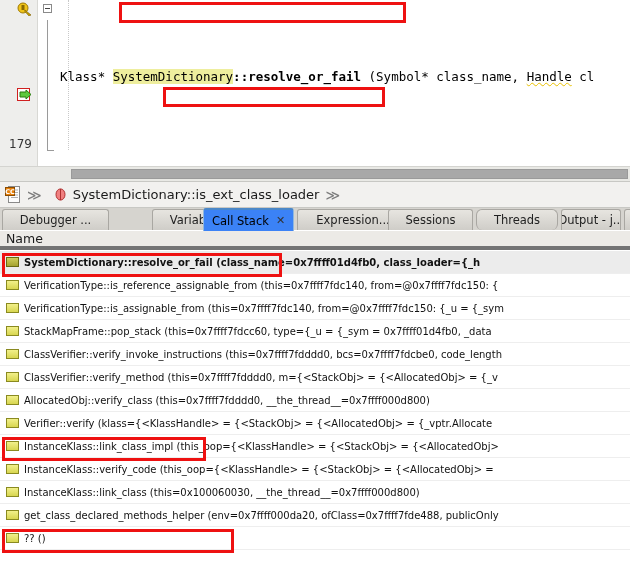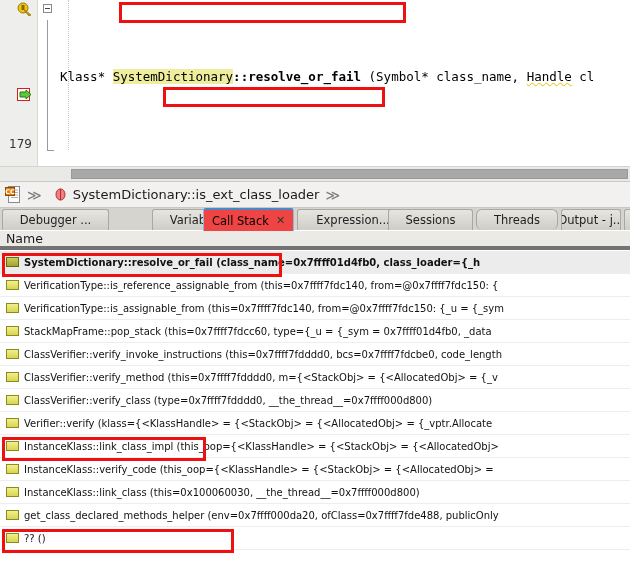--- a/index.html
+++ b/index.html
@@ -116,21 +116,21 @@
   .tab {
     position: absolute; top: 1px; height: 21px; box-sizing: border-box;
     background: linear-gradient(to bottom, #e7e5e0 0%, #cfcdc8 100%);
     border: 1px solid #a9a7a2; border-bottom: none;
     border-radius: 3px 3px 0 0;
     font-family: "DejaVu Sans", sans-serif; font-size: 11.5px; color: #222222;
     display: flex; align-items: center; justify-content: center;
     white-space: nowrap; overflow: hidden; padding: 0 15px;
   }
   .tab.active {
-    background: #ef4444; border-color: #8fb7de; border-top: 2px solid #4a87c8;
+    background: #3b82f6; border-color: #8fb7de; border-top: 2px solid #4a87c8;
     top: 0px; height: 23px; z-index: 5; font-weight: normal;
     color: #000000;
   }
   .tab .xclose { margin-left: 7px; font-weight: bold; font-size: 11px; color: #333; }
 
   
   .cs-header {
     position: absolute; left: 0; top: 230px; width: 630px; height: 20px;
     background: #eceae6; border-bottom: 4px solid #737373;
     border-top: 1px solid #ffffff;
@@ -300,21 +300,21 @@
     <div class="cs-row">
       <span class="frame-icon"></span>
       <span class="cs-text">ClassVerifier::verify_invoke_instructions (this=0x7ffff7fdddd0, bcs=0x7ffff7fdcbe0, code_length</span>
     </div>
     <div class="cs-row">
       <span class="frame-icon"></span>
       <span class="cs-text">ClassVerifier::verify_method (this=0x7ffff7fdddd0, m={&lt;StackObj&gt; = {&lt;AllocatedObj&gt; = {_v</span>
     </div>
     <div class="cs-row">
       <span class="frame-icon"></span>
-      <span class="cs-text">ClassVerifier::verify_class (type=0x7ffff7fdddd0, __the_thread__=0x7ffff000d800)</span>
+      <span class="cs-text">AllocatedObj::verify_class (this=0x7ffff7fdddd0, __the_thread__=0x7ffff000d800)</span>
     </div>
     <div class="cs-row">
       <span class="frame-icon"></span>
       <span class="cs-text">Verifier::verify (klass={&lt;KlassHandle&gt; = {&lt;StackObj&gt; = {&lt;AllocatedObj&gt; = {_vptr.Allocate</span>
     </div>
     <div class="cs-row">
       <span class="frame-icon"></span>
       <span class="cs-text">InstanceKlass::link_class_impl (this_oop={&lt;KlassHandle&gt; = {&lt;StackObj&gt; = {&lt;AllocatedObj&gt;</span>
     </div>
     <div class="cs-row">

